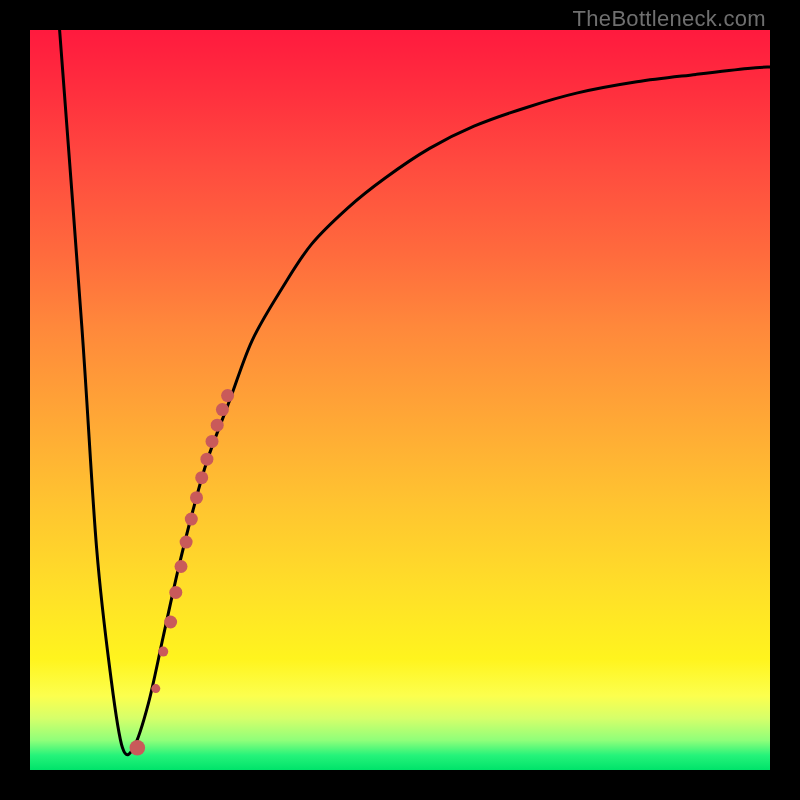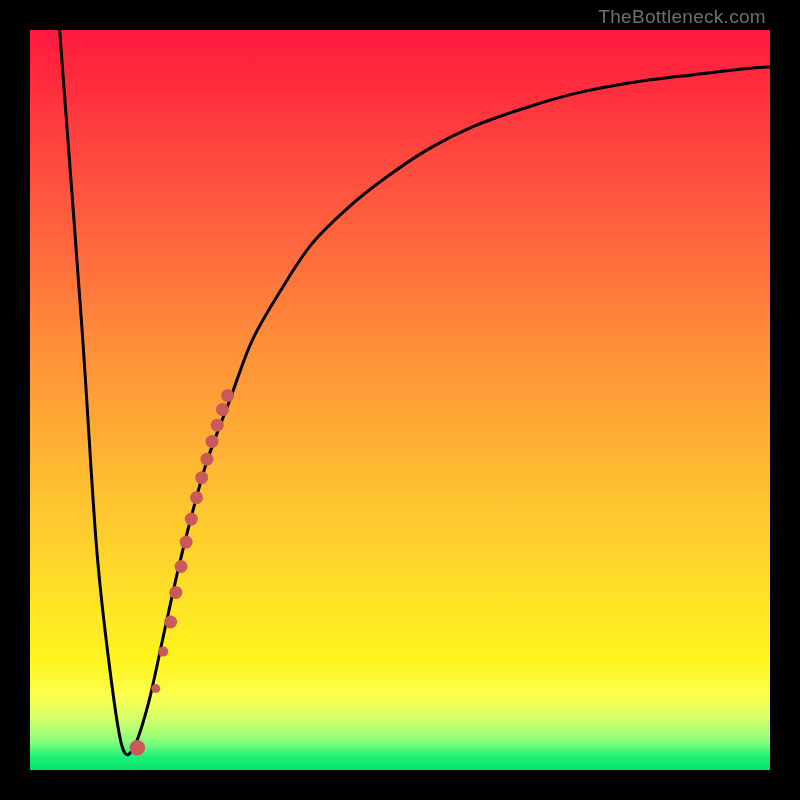--- a/index.html
+++ b/index.html
@@ -39,21 +39,21 @@
        #8fff7a 96%,
        #26f37a 98%,
        #00e36a 100%
     );
   }
   .watermark {
     position: absolute;
     top: 6px;
     right: 34px;
     color: #6f6f6f;
-    font-size: 19px;
+    font-size: 22px;
     font-weight: 400;
     letter-spacing: 0.3px;
     user-select: none;
   }
   svg.curve {
     position: absolute;
     left: 0;
     top: 0;
     width: 740px;
     height: 740px;

